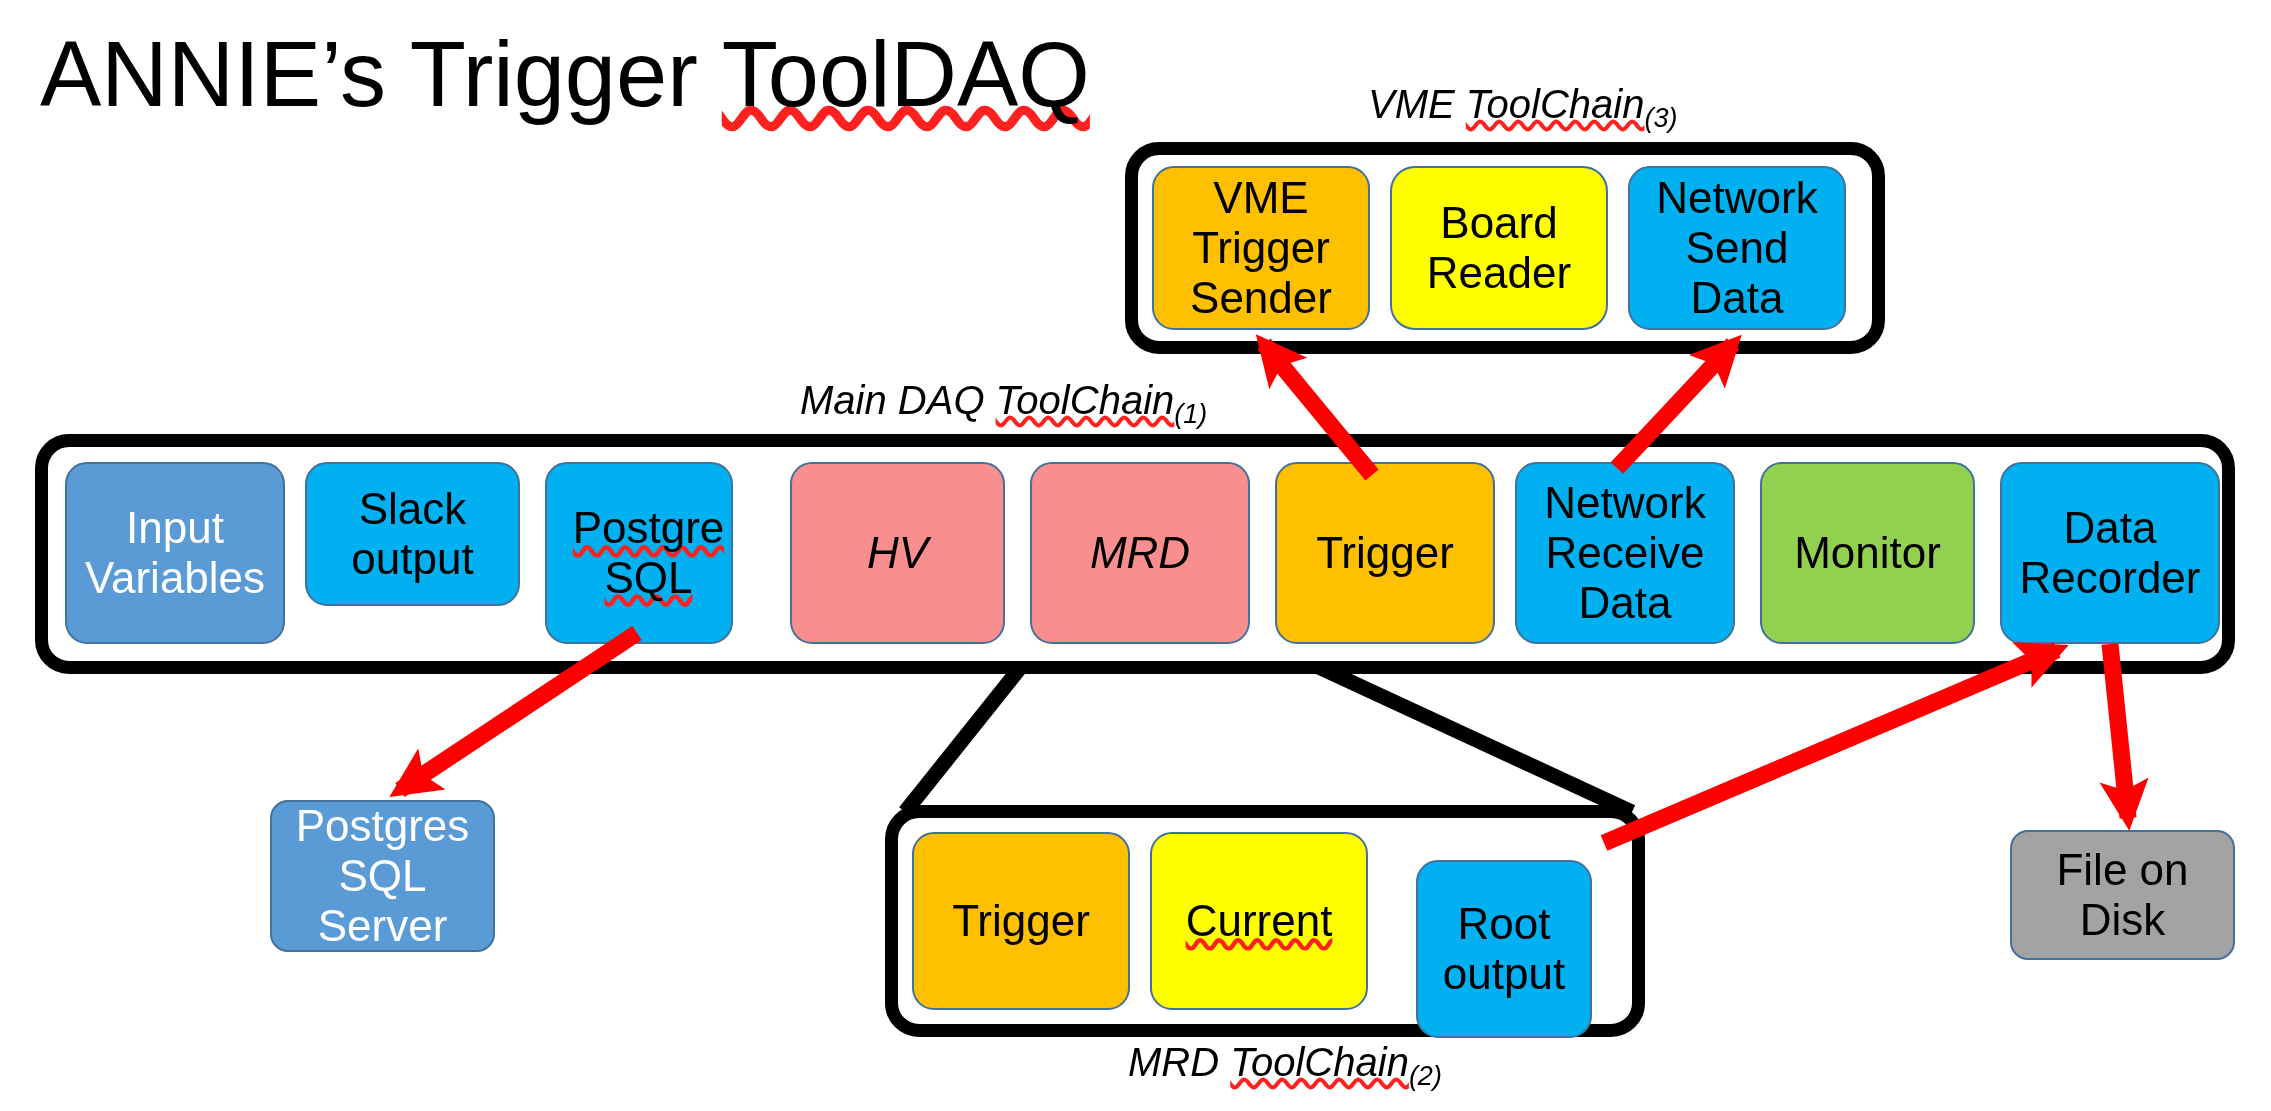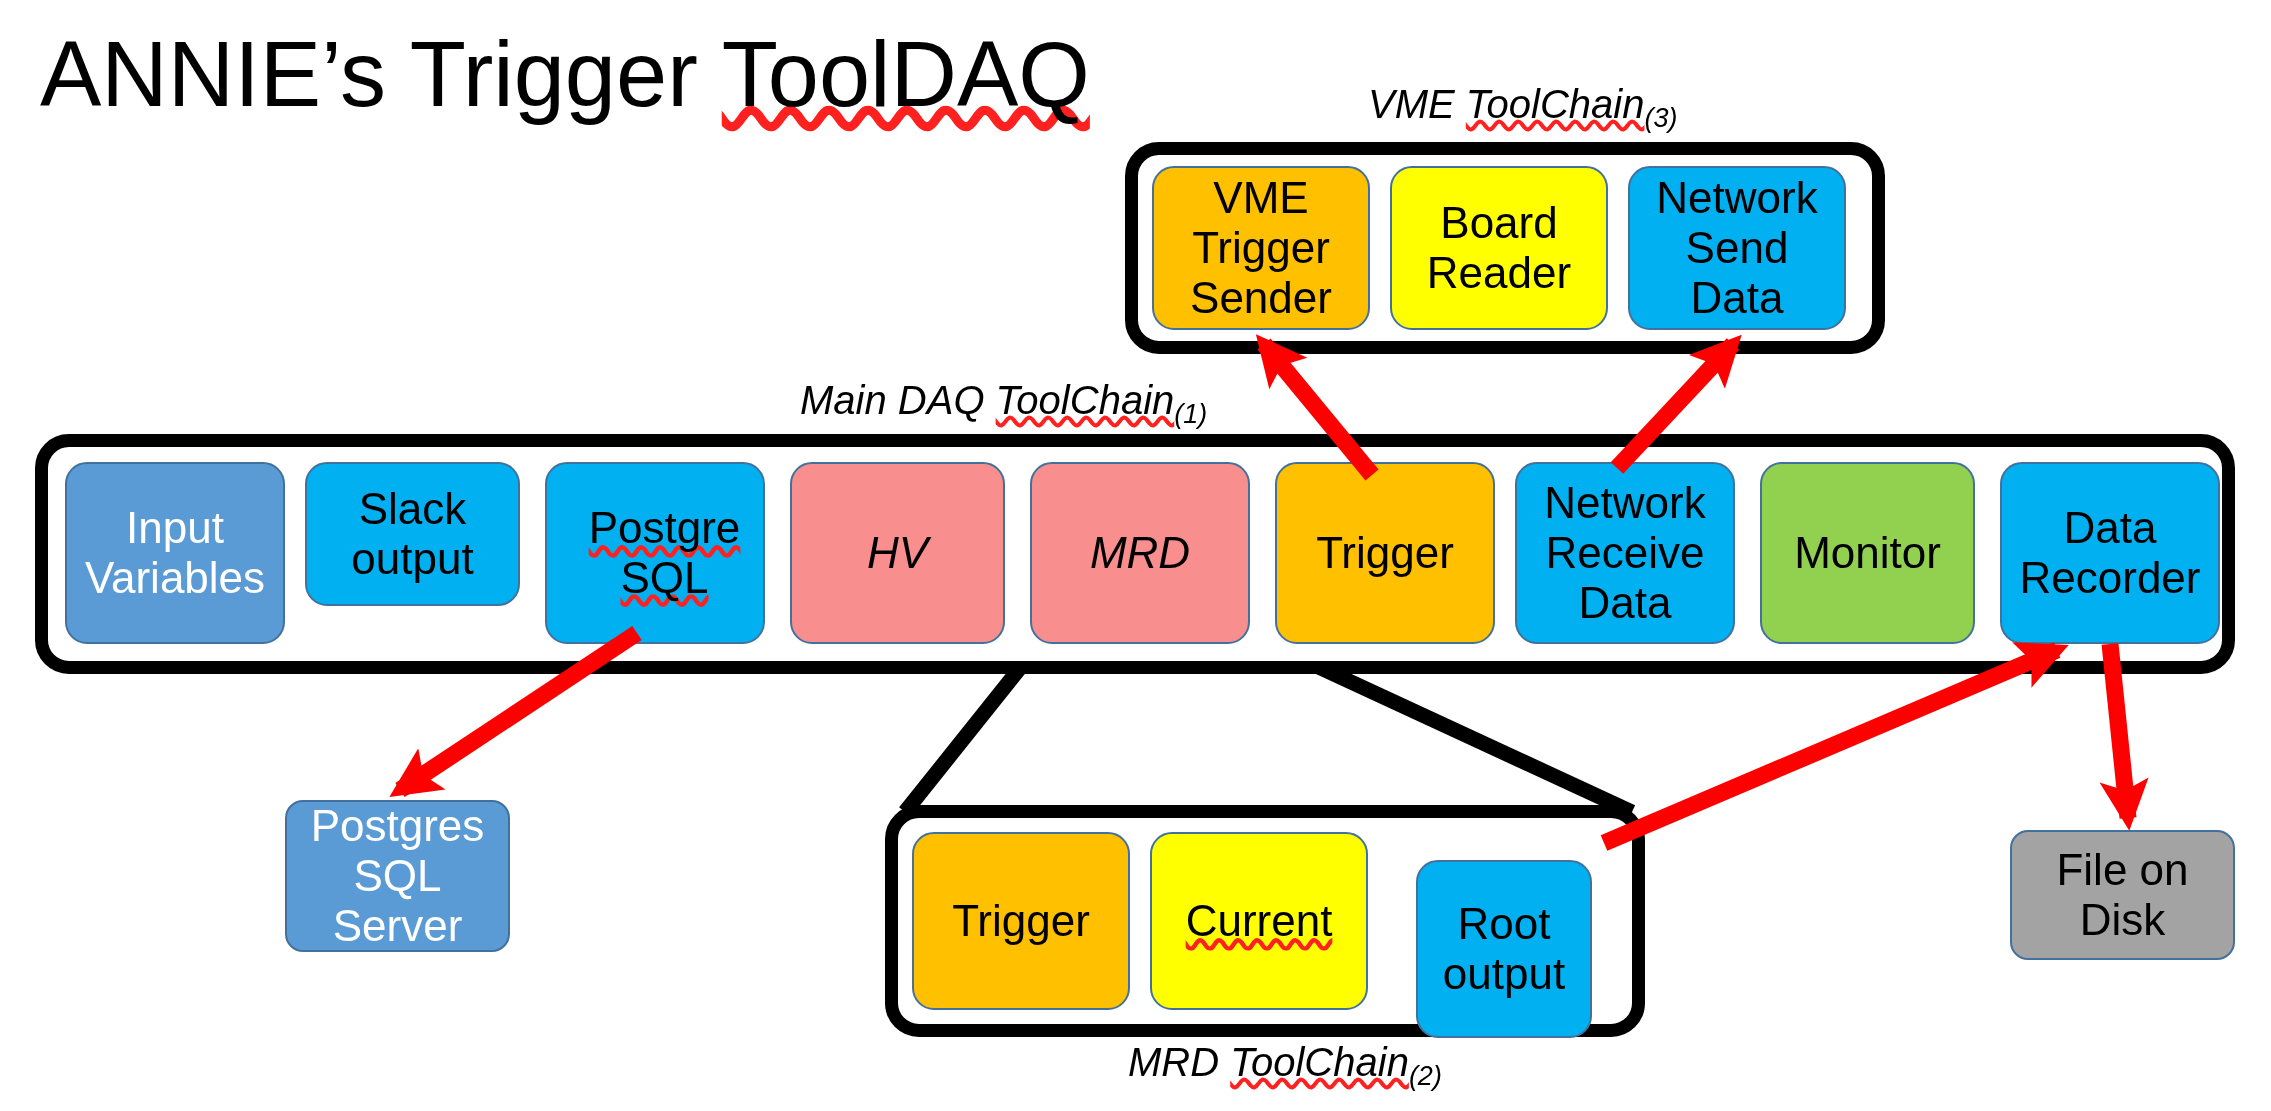--- a/index.html
+++ b/index.html
@@ -114,38 +114,38 @@
     <path d="M 1245 633 L 1632 812" stroke="#000000" stroke-width="15" fill="none"></path>
   </svg>
 
   <div class="chain-label" style="left:1368px; top:82px;"><span>VME </span><span class="spell">ToolChain</span><span class="sub">(3)</span></div>
 
   <div class="chain" style="left:1125px; top:142px; width:760px; height:212px;"></div>
 
   <div class="tool cond c-orange" style="left:1152px; top:166px; width:218px; height:164px;">
     <span class="txt">VME<br>Trigger<br>Sender</span>
   </div>
-  <div class="tool cond c-yellow" style="left:1390px; top:166px; width:218px; height:164px;">
+  <div class="tool cond c-yellow" style="left:1390px; top:166px; width:218px; height:164px;border-radius:25px;">
     <span class="txt">Board<br>Reader</span>
   </div>
   <div class="tool cond c-blue" style="left:1628px; top:166px; width:218px; height:164px;">
     <span class="txt">Network<br>Send<br>Data</span>
   </div>
 
   <div class="chain-label" style="left:800px; top:378px;"><span>Main DAQ </span><span class="spell">ToolChain</span><span class="sub">(1)</span></div>
 
   <div class="chain" style="left:35px; top:434px; width:2200px; height:240px;"></div>
 
   <div class="tool c-mblue" style="left:65px; top:462px; width:220px; height:182px;">
     <span class="txt">Input<br>Variables</span>
   </div>
   <div class="tool cond c-blue" style="left:305px; top:462px; width:215px; height:144px;">
     <span class="txt">Slack<br>output</span>
   </div>
-  <div class="tool cond c-blue" style="left:545px; top:462px; width:220px; height:182px;padding-left:25px;">
+  <div class="tool cond c-blue" style="left:545px; top:462px; width:188px; height:182px;padding-left:25px;">
     <span class="txt spell">Postgre<br>SQL</span>
   </div>
   <div class="tool cond c-salmon" style="left:790px; top:462px; width:215px; height:182px;">
     <span class="txt">HV</span>
   </div>
   <div class="tool cond c-salmon" style="left:1030px; top:462px; width:220px; height:182px;">
     <span class="txt">MRD</span>
   </div>
   <div class="tool cond c-orange" style="left:1275px; top:462px; width:220px; height:182px;">
     <span class="txt">Trigger</span>
@@ -167,21 +167,21 @@
   </div>
   <div class="tool cond c-yellow" style="left:1150px; top:832px; width:218px; height:178px;">
     <span class="txt spell">Current</span>
   </div>
   <div class="tool cond c-blue" style="left:1388px; top:860px; width:176px; height:178px;margin-left:28px;">
     <span class="txt">Root<br>output</span>
   </div>
 
   <div class="chain-label" style="left:1128px; top:1040px;"><span>MRD </span><span class="spell">ToolChain</span><span class="sub">(2)</span></div>
 
-  <div class="tool c-mblue" style="left:285px; top:800px; width:225px; height:152px; border-radius:18px;">
+  <div class="tool c-mblue" style="left:270px; top:800px; width:225px; height:152px; border-radius:18px;">
     <span class="txt">Postgres<br>SQL<br>Server</span>
   </div>
 
   <div class="tool c-gray" style="left:2010px; top:830px; width:225px; height:130px; border-radius:18px;">
     <span class="txt">File on<br>Disk</span>
   </div>
 
   <svg id="links-over" viewBox="0 0 2271 1111">
     <defs>
       <marker id="redhead" markerWidth="3.1" markerHeight="3.1" refX="2.25" refY="1.55" orient="auto" markerUnits="strokeWidth">

